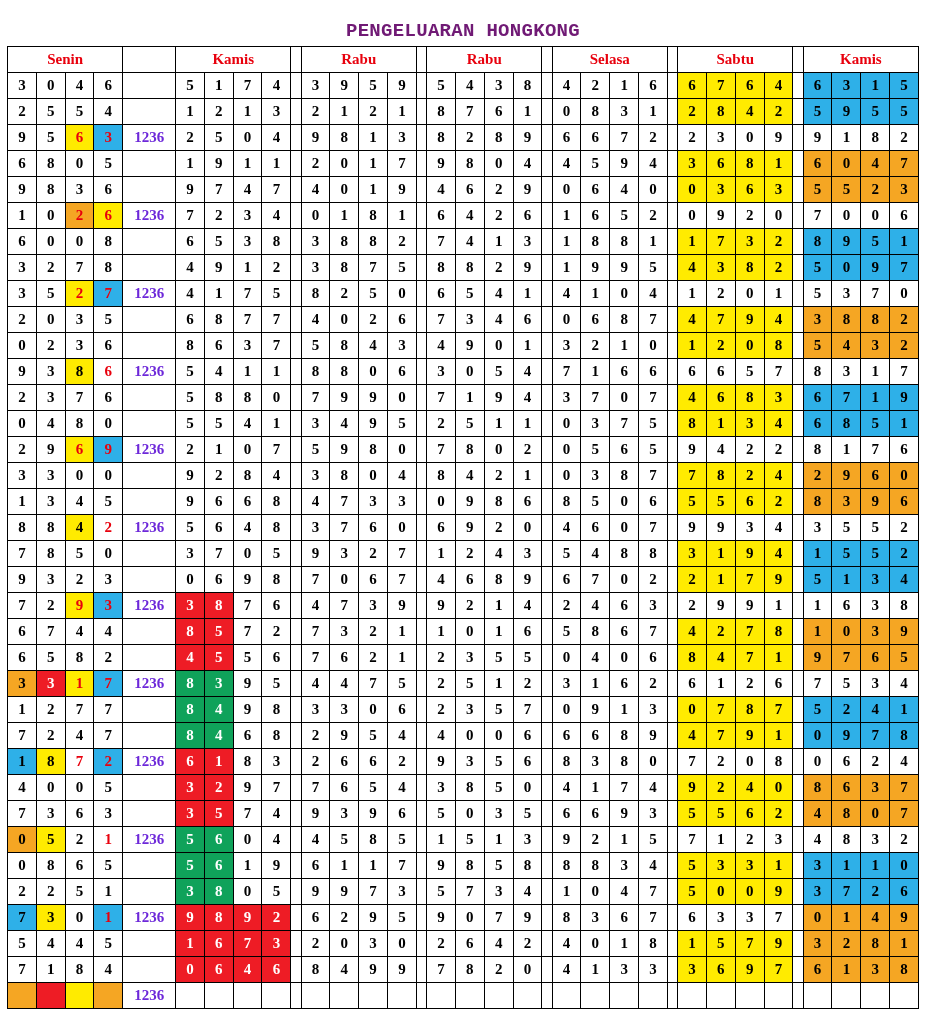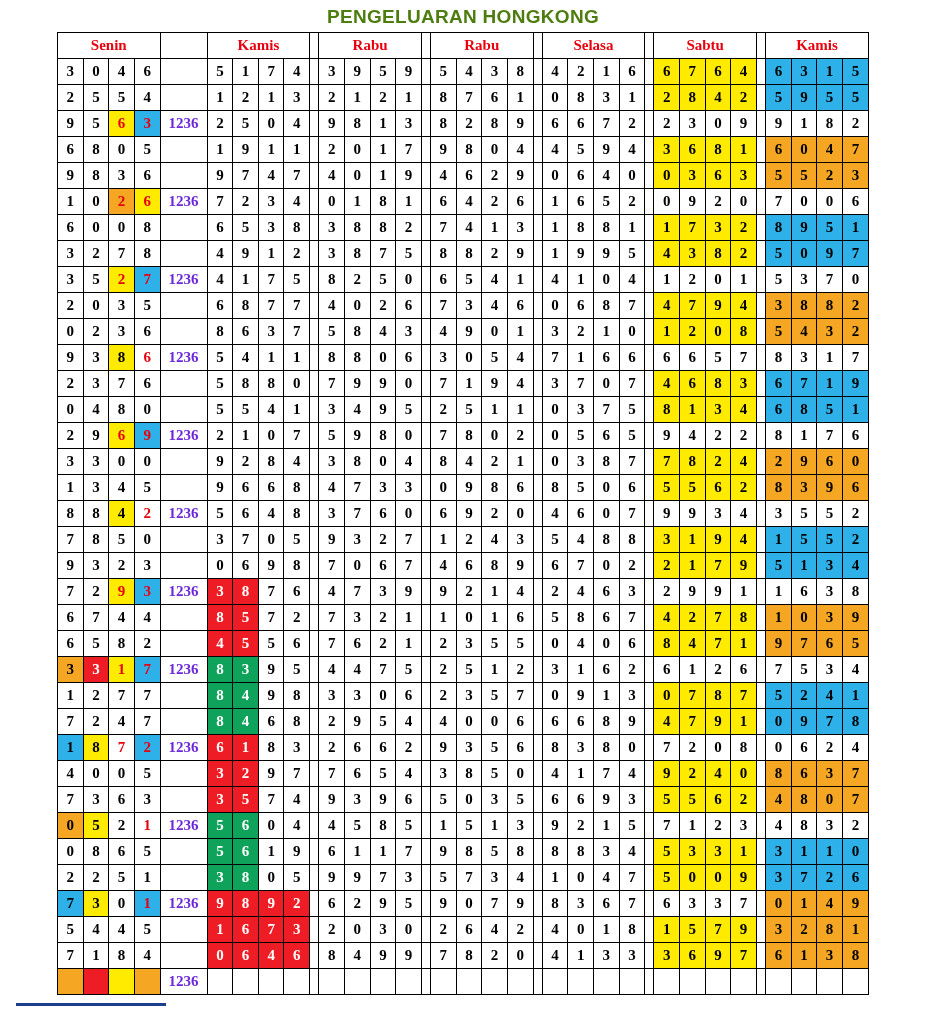--- a/index.html
+++ b/index.html
@@ -1,23 +1,23 @@
 <!DOCTYPE html>
 <html><head>
 <meta charset="utf-8">
 <style>
   html,body{margin:0;padding:0;background:#fff;}
   body{width:926px;height:1010px;font-family:"Liberation Serif",serif;}
   .page{width:926px;height:1010px;box-sizing:border-box;padding:4px 6px 0 6px;}
   .title{
-    text-align:center;color:#4d7c0f;font-weight:bold;font-size:19px;
-    letter-spacing:.3px;padding:2px 0 4px 0;font-family:Liberation Sans, sans-serif;
+    text-align:center;color:#701a75;font-weight:bold;font-size:19px;
+    letter-spacing:.3px;padding:2px 0 4px 0;font-family:Liberation Mono, monospace;margin-top:14px;
   }
   table.grid{
-    border-collapse:collapse;width:812px;margin:0 auto;
+    border-collapse:collapse;width:912px;margin:0 auto;
     table-layout:fixed;
   }
   table.grid td,table.grid th{
     border:1px solid #000;
     text-align:center;
     vertical-align:middle;
     font-size:15px;
     font-weight:bold;
     font-family:"Liberation Serif",serif;
     height:25px;

